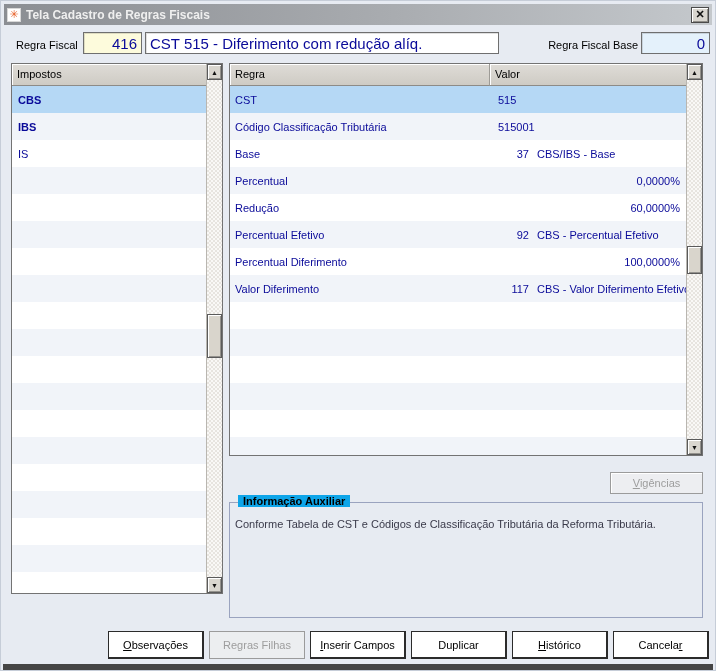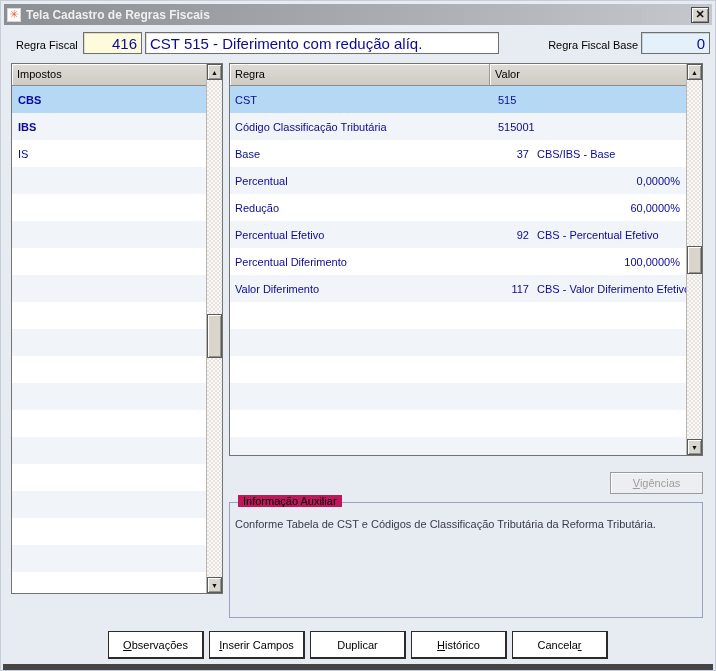--- a/index.html
+++ b/index.html
@@ -147,22 +147,22 @@
     box-shadow:inset 1px 1px 0 #ffffff;
     font-family:"Liberation Sans", sans-serif; font-size:11px;
     color:#9d9d9d; cursor:default;
   }
   .groupbox {
     position:absolute; left:228px; top:501px; width:474px; height:116px;
     border:1px solid #9aa3bf;
   }
   .groupbox .legend {
     position:absolute; left:8px; top:-8px;
-    background:#be185d; padding:0 5px;
-    font-weight:normal; color:#000; white-space:nowrap;
+    background:#0ea5e9; padding:0 5px;
+    font-weight:bold; color:#000; white-space:nowrap;
   }
   .groupbox .gtext {
     padding:14px 6px 0 5px; color:#3a3a4a; line-height:1.35;
   }
 
   
   .footer {
     position:absolute; left:107px; top:630px;
     display:flex; gap:5px;
   }
@@ -299,20 +299,23 @@
 
   <div class="groupbox">
     <span class="legend">Informação Auxiliar</span>
     <div class="gtext">Conforme Tabela de CST e Códigos de Classificação Tributária da Reforma Tributária.</div>
   </div>
 
   <div class="footer">
     <button class="fbtn">
       <span class="u">O</span><span>bservações</span>
     </button>
+    <button class="fbtn disabled" disabled="">
+      <span>Regras Filhas</span>
+    </button>
     <button class="fbtn">
       <span class="u">I</span><span>nserir Campos</span>
     </button>
     <button class="fbtn">
       <span>Duplicar</span>
     </button>
     <button class="fbtn">
       <span class="u">H</span><span>istórico</span>
     </button>
     <button class="fbtn">

